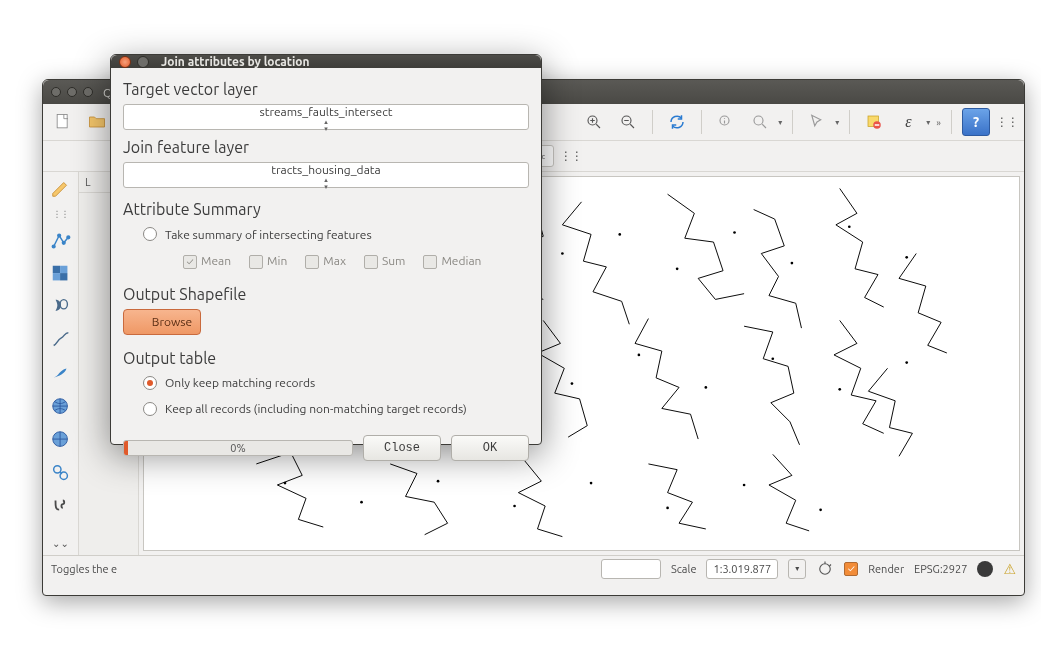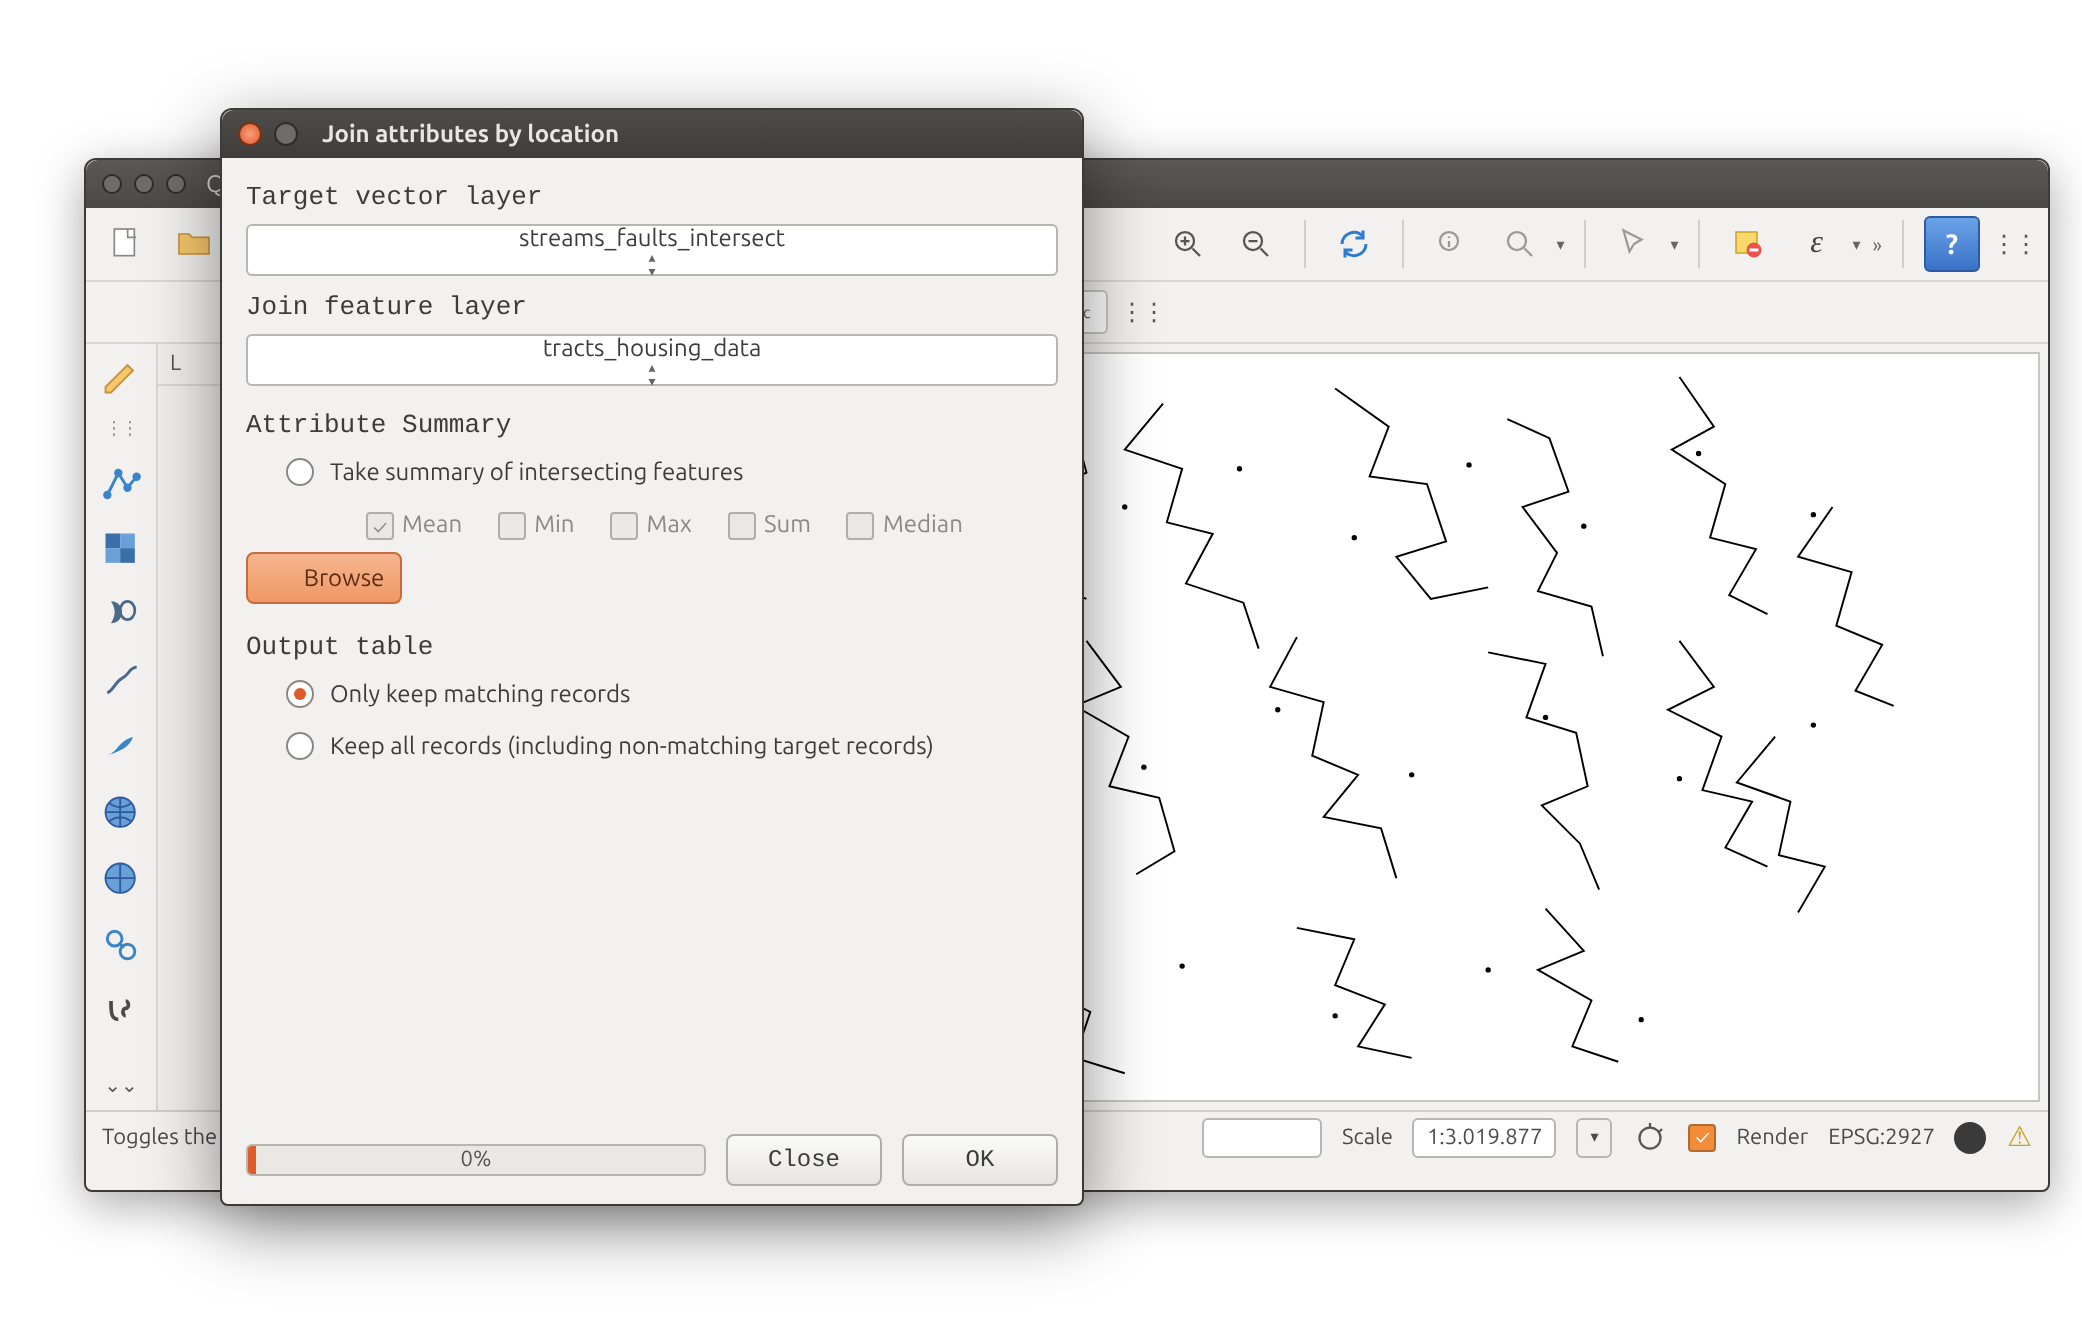--- a/index.html
+++ b/index.html
@@ -33,28 +33,28 @@
   
   .statusbar { height:26px; border-top:1px solid #d0cec9; display:flex; align-items:center; padding:0 8px; gap:10px; font-size:11px; color:#4a4a4a; }
   .status-input { width:60px; height:20px; border:1px solid #b8b6b1; border-radius:3px; background:#fff; }
   .scale-input { height:20px; border:1px solid #b8b6b1; border-radius:3px; background:#fff; padding:0 6px; display:flex; align-items:center; }
   .scale-arrow { width:18px;height:20px;border:1px solid #b8b6b1;border-radius:3px;display:flex;align-items:center;justify-content:center;font-size:8px;}
   .chk { width:14px;height:14px;border:1px solid #b06a32;background:#f28c38;border-radius:2px;display:flex;align-items:center;justify-content:center;color:#fff;font-size:10px; }
   .globe { width:16px;height:16px;border-radius:50%;background:#3a3a3a;display:inline-block; }
   .warn { color:#c9a227; font-size:14px; }
   
   
-  .dialog { position:absolute; left:110px; top:54px; width:432px; height:549px; background:#f2f1f0; border:1px solid #3c3b37; border-radius:6px 6px 4px 4px; box-shadow:0 10px 36px rgba(0,0,0,0.45); display:flex; flex-direction:column; }
+  .dialog { position:absolute; left:110px; top:54px; width:432px; height:391px; background:#f2f1f0; border:1px solid #3c3b37; border-radius:6px 6px 4px 4px; box-shadow:0 10px 36px rgba(0,0,0,0.45); display:flex; flex-direction:column; }
   .dlg-titlebar { height:24px; background: linear-gradient(#4d4c48,#3e3d39); border-radius:6px 6px 0 0; display:flex; align-items:center; padding:0 8px; gap:6px; }
   .dlg-titlebar .tb-close { width:12px;height:12px;border-radius:50%;background:radial-gradient(#f7a07a,#e05a2b);border:1px solid #7a3012; }
   .dlg-titlebar .tb-min { width:12px;height:12px;border-radius:50%;background:#6e6d69;border:1px solid #2e2d29; }
   .dlg-titlebar .title { color:#e7e6e2; font-weight:bold; font-size:12px; margin-left:6px; }
   
   .dlg-body { padding:10px 12px; flex:1; display:flex; flex-direction:column; gap:6px; color:#3c3c3c; }
-  .dlg-label { font-size:13px; margin-top:2px;font-family:Liberation Mono, monospace; }
+  .dlg-label { font-size:16px; margin-top:2px; }
   .dlg-select { height:26px; border:1px solid #b8b6b1; border-radius:3px; background:#fff; display:flex; align-items:center; padding:0 8px; justify-content:space-between;flex-direction:column; }
   .spin { width:14px; display:flex; flex-direction:column; font-size:7px; color:#666; line-height:7px; align-items:center; }
   
   .radio { width:14px;height:14px;border-radius:50%;border:1px solid #8a8884;display:inline-flex;align-items:center;justify-content:center;background:#fff; vertical-align:middle; margin-right:8px; }
   .radio.sel::after { content:""; width:6px;height:6px;border-radius:50%;background:#e05a2b; }
   .radio-row { display:flex; align-items:center; padding:3px 0 3px 20px; }
   
   .cbx { width:14px;height:14px;border:1px solid #b0aea9;background:#e9e8e5;border-radius:2px;display:inline-flex;align-items:center;justify-content:center;color:#8b8984;font-size:10px;vertical-align:middle;margin-right:4px; }
   .cbx.checked::after { content:"✓"; }
   .cbx-row { display:flex; align-items:center; gap:18px; padding-left:60px; color:#8b8984; margin-top:4px; }
@@ -368,20 +368,21 @@
       <span>Take summary of intersecting features</span>
     </div>
     <div class="cbx-row">
       <span><span class="cbx checked"></span><span>Mean</span></span>
       <span><span class="cbx"></span><span>Min</span></span>
       <span><span class="cbx"></span><span>Max</span></span>
       <span><span class="cbx"></span><span>Sum</span></span>
       <span><span class="cbx"></span><span>Median</span></span>
     </div>
 
+    <div class="dlg-label" style="margin-top:10px;">Output Shapefile</div>
     <div class="out-row">
       <div class="browse-btn">
           <span>Browse</span>
         </div>
     </div>
 
     <div class="dlg-label" style="margin-top:8px;">Output table</div>
     <div class="radio-row">
       <span class="radio sel"></span>
       <span>Only keep matching records</span>

